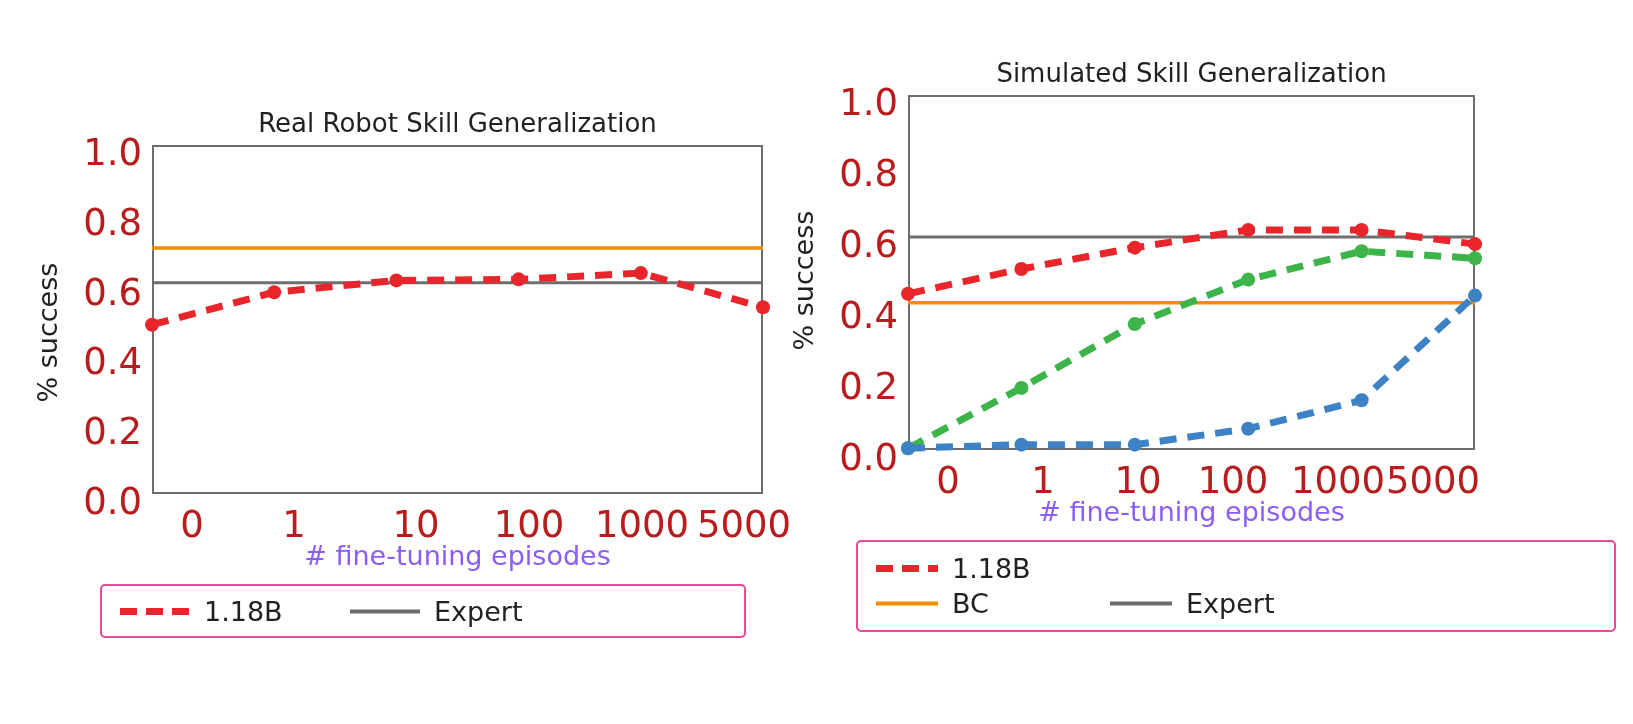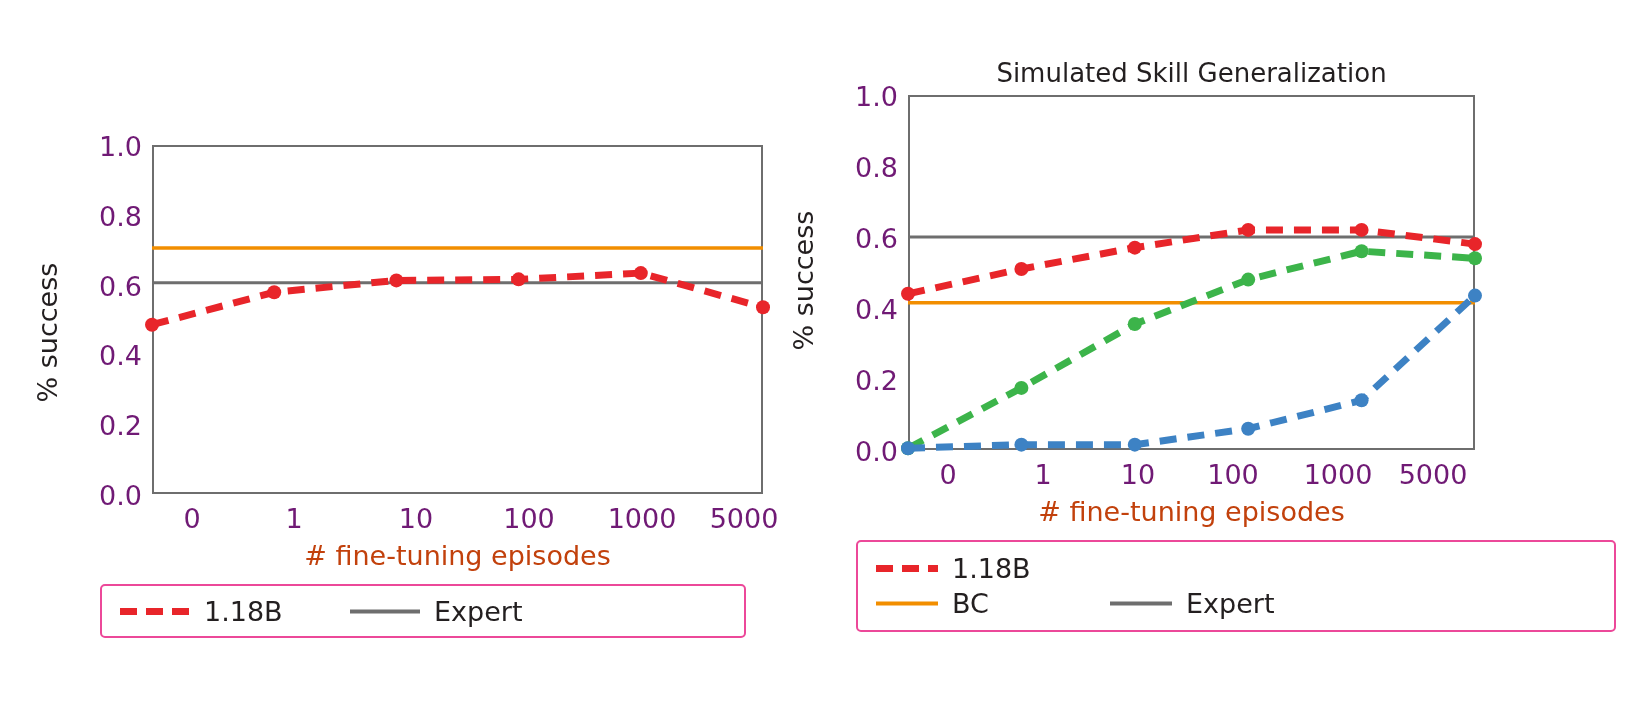--- a/index.html
+++ b/index.html
@@ -37,40 +37,40 @@
     font-family: "DejaVu Sans", sans-serif;
   }
   .axes-frame {
     position: absolute;
     border: 2px solid #6e6e6e;
     box-sizing: border-box;
     background: #ffffff;
   }
   .ytick, .xtick {
     position: absolute;
-    font-size: 27px;
-    color: #701a75;
+    font-size: 37px;
+    color: #b91c1c;
     white-space: nowrap;
     font-family: "DejaVu Sans", sans-serif;
   }
   .ytick { text-align: right; }
   .xtick { text-align: center; }
   .axis-label-y {
     position: absolute;
     font-size: 27px;
     color: #231f20;
     white-space: nowrap;
     transform-origin: 50% 50%;
     transform: rotate(-90deg);
     font-family: "DejaVu Sans", sans-serif;
   }
   .axis-label-x {
     position: absolute;
     font-size: 27px;
-    color: #c2410c;
+    color: #8b5cf6;
     white-space: nowrap;
     text-align: center;
     font-family: "DejaVu Sans", sans-serif;
   }
   svg.plot-svg {
     position: absolute;
     left: 0; top: 0;
     overflow: visible;
   }
   
@@ -105,20 +105,21 @@
     font-family: "DejaVu Sans", sans-serif;
   }
 </style>
 </head>
 <body>
 
 <div id="figure">
 
   <div class="panel" id="panel-left">
 
+    <div class="plot-title" style="left:152px; top:108px; width:611px;">Real Robot Skill Generalization</div>
 
     <div class="axes-frame" id="axes-left" style="left:152px; top:145px; width:611px; height:349px;"></div>
 
     <div class="ytick" style="left:60px; top:480px; width:82px;">0.0</div>
     <div class="ytick" style="left:60px; top:410px; width:82px;">0.2</div>
     <div class="ytick" style="left:60px; top:340px; width:82px;">0.4</div>
     <div class="ytick" style="left:60px; top:271px; width:82px;">0.6</div>
     <div class="ytick" style="left:60px; top:201px; width:82px;">0.8</div>
     <div class="ytick" style="left:60px; top:131px; width:82px;">1.0</div>
 

